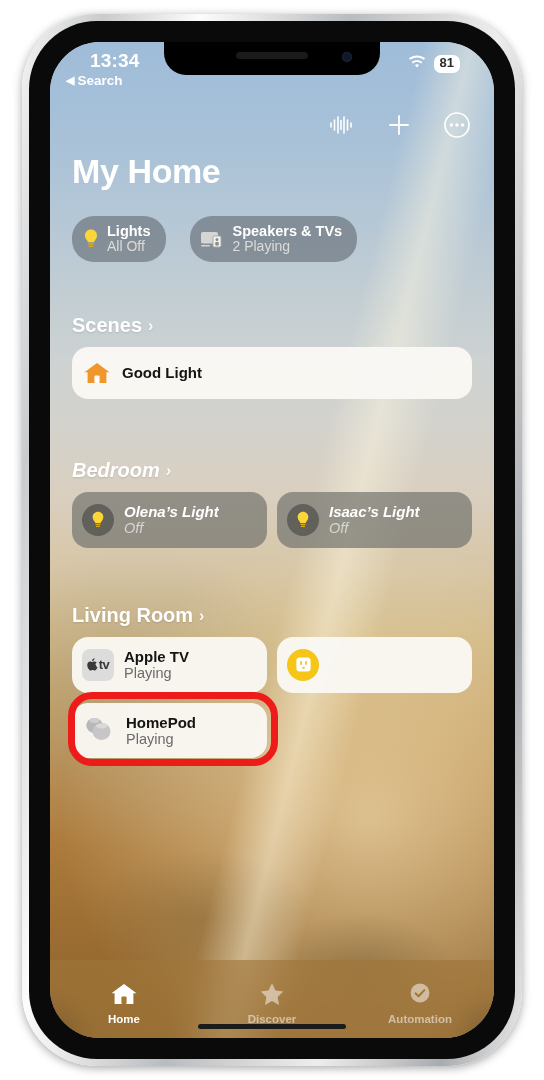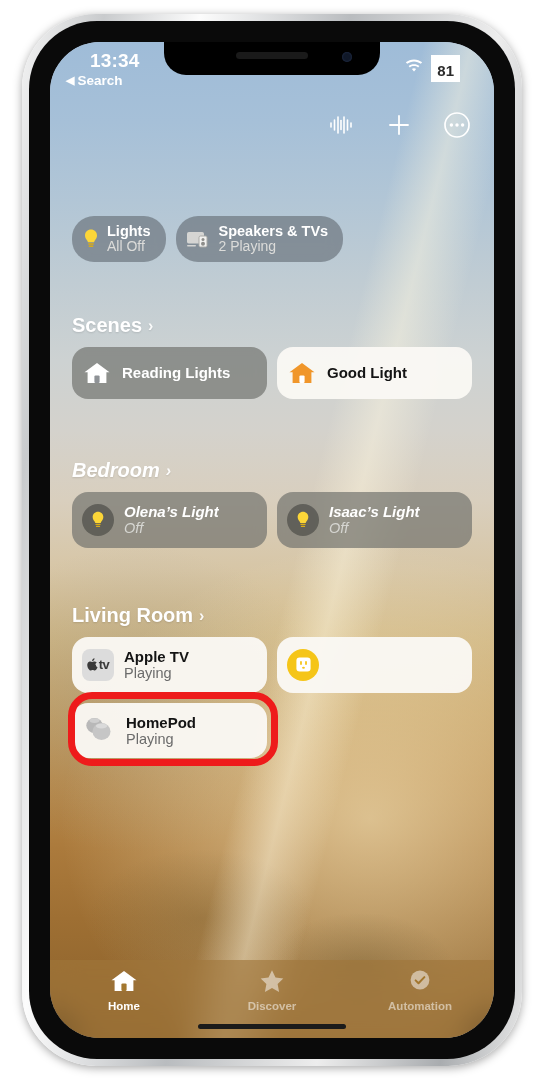--- a/index.html
+++ b/index.html
@@ -91,41 +91,41 @@
     font-size: 13.5px; font-weight: bold;
     display: flex; align-items: center; gap: 3px;
   }
   #back-chevron { font-size: 11px; line-height: 1; }
   #status-right {
     position: absolute; right: 34px; top: 13px;
     display: flex; align-items: center; gap: 8px;
   }
   #battery-pill {
     background: #fff; color: #2b2b2b;
-    font-size: 15px; font-weight: bold;
-    border-radius: 0; padding: 8px 6px 2px; line-height: 1.1;
+    font-size: 13px; font-weight: bold;
+    border-radius: 7px; padding: 1px 6px 2px; line-height: 1.1;
   }
 
   
   #toolbar {
     position: absolute; right: 22px; top: 68px; z-index: 20;
     display: flex; align-items: center; gap: 28px;
   }
   .tb-icon { width: 30px; height: 30px; display: flex; align-items: center; justify-content: center; }
 
   
   #content { position: absolute; inset: 0; z-index: 10; padding: 0 20px; }
   #home-title {
     position: absolute; left: 22px; top: 110px;
     font-size: 34px; font-weight: bold; color: #fff; letter-spacing: -.4px;
   }
 
   #status-pills {
     position: absolute; left: 22px; top: 174px;
-    display: flex; gap: 10px;
+    display: flex; gap: 24px;
   }
   .pill {
     display: flex; align-items: center; gap: 7px;
     background: rgba(98,106,114,.62);
     border-radius: 22px; padding: 7px 15px 7px 10px;
     backdrop-filter: blur(8px);
   }
   .pill-text { line-height: 1.12; }
   .pill-title { font-size: 14.5px; font-weight: bold; color: #fff; }
   .pill-sub { font-size: 14px; color: #dcdcda; }
@@ -192,21 +192,21 @@
     border-radius: 24px;
     pointer-events: none;
     z-index: 18;
   }
 
   
   #tab-bar {
     position: absolute; left: 0; right: 0; bottom: 0; height: 78px;
     background: rgba(160,118,58,.62);
     backdrop-filter: blur(14px);
-    display: flex; align-items: flex-start; padding-top: 8px;
+    display: flex; align-items: center; padding-top: 8px;
     z-index: 22;
   }
   .tab {
     flex: 1; display: flex; flex-direction: column;
     align-items: center; gap: 2px;
   }
   .tab-label { font-size: 11.5px; font-weight: bold; }
   .tab.active .tab-label { color: #fff; }
   .tab.inactive .tab-label { color: rgba(255,255,255,.52); }
   #home-indicator {
@@ -277,20 +277,21 @@
             <circle cx="14" cy="14" r="12" fill="none" stroke="#fff" stroke-width="1.7"></circle>
             <circle cx="8.4" cy="14" r="1.7" fill="#fff"></circle>
             <circle cx="14" cy="14" r="1.7" fill="#fff"></circle>
             <circle cx="19.6" cy="14" r="1.7" fill="#fff"></circle>
           </svg>
         </div>
       </div>
 
       <div id="content">
 
+        <div id="home-title">My Home</div>
 
         <div id="status-pills">
           <div class="pill">
             <span class="icon-wrap">
               <svg width="18" height="22" viewBox="0 0 18 22">
                 <path d="M9 1.6c-3.4 0-6 2.6-6 5.9 0 2.2 1.1 3.6 2 4.8.5.7.9 1.3.9 2h6.2c0-.7.4-1.3.9-2 .9-1.2 2-2.6 2-4.8 0-3.3-2.6-5.9-6-5.9z" fill="#fcd638"></path>
                 <rect x="6.1" y="15.2" width="5.8" height="1.5" rx=".7" fill="#d9ac18"></rect>
                 <rect x="6.6" y="17.5" width="4.8" height="1.4" rx=".7" fill="#d9ac18"></rect>
               </svg>
             </span>
@@ -315,31 +316,20 @@
             </span>
           </div>
         </div>
 
         <div class="section" style="top:248px;">
           <div class="section-header">
             <span>Scenes</span>
             <span class="section-chevron">›</span>
           </div>
           <div class="card-row">
-            <div class="card off">
-              <span class="icon-wrap">
-                <svg width="30" height="26" viewBox="0 0 30 26">
-                  <path d="M15 3 2.5 12.2h3.1V23h18.8V12.2h3.1L15 3z" fill="#fff"></path>
-                  <rect x="12.4" y="15.4" width="5.2" height="7.6" rx="1.2" fill="#8e9296"></rect>
-                </svg>
-              </span>
-              <span class="card-text">
-                <div class="card-title">Reading Lights</div>
-              </span>
-            </div>
             <div class="card on">
               <span class="icon-wrap">
                 <svg width="30" height="26" viewBox="0 0 30 26">
                   <path d="M15 3 2.5 12.2h3.1V23h18.8V12.2h3.1L15 3z" fill="#f0962a"></path>
                   <rect x="12.4" y="15.4" width="5.2" height="7.6" rx="1.2" fill="#fff"></rect>
                 </svg>
               </span>
               <span class="card-text">
                 <div class="card-title">Good Light</div>
               </span>

